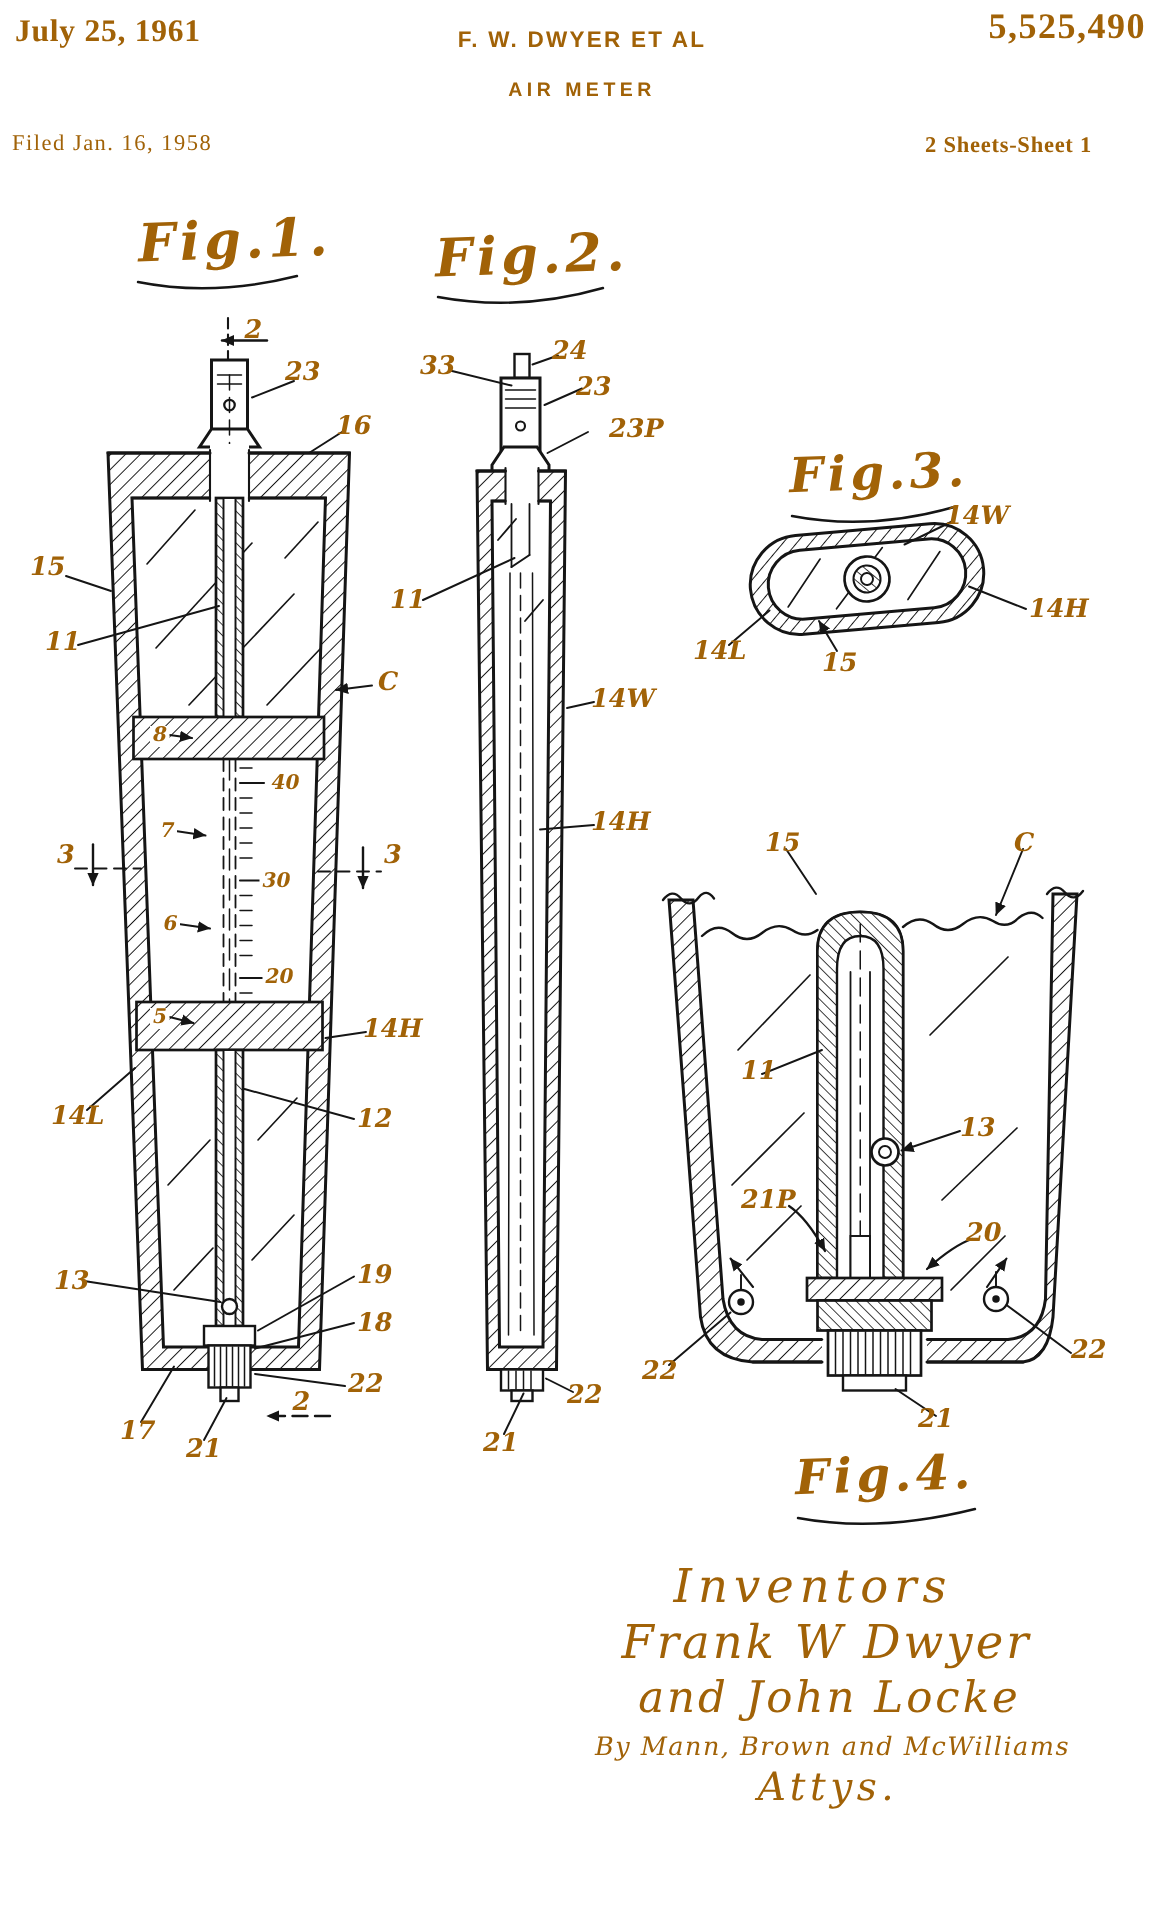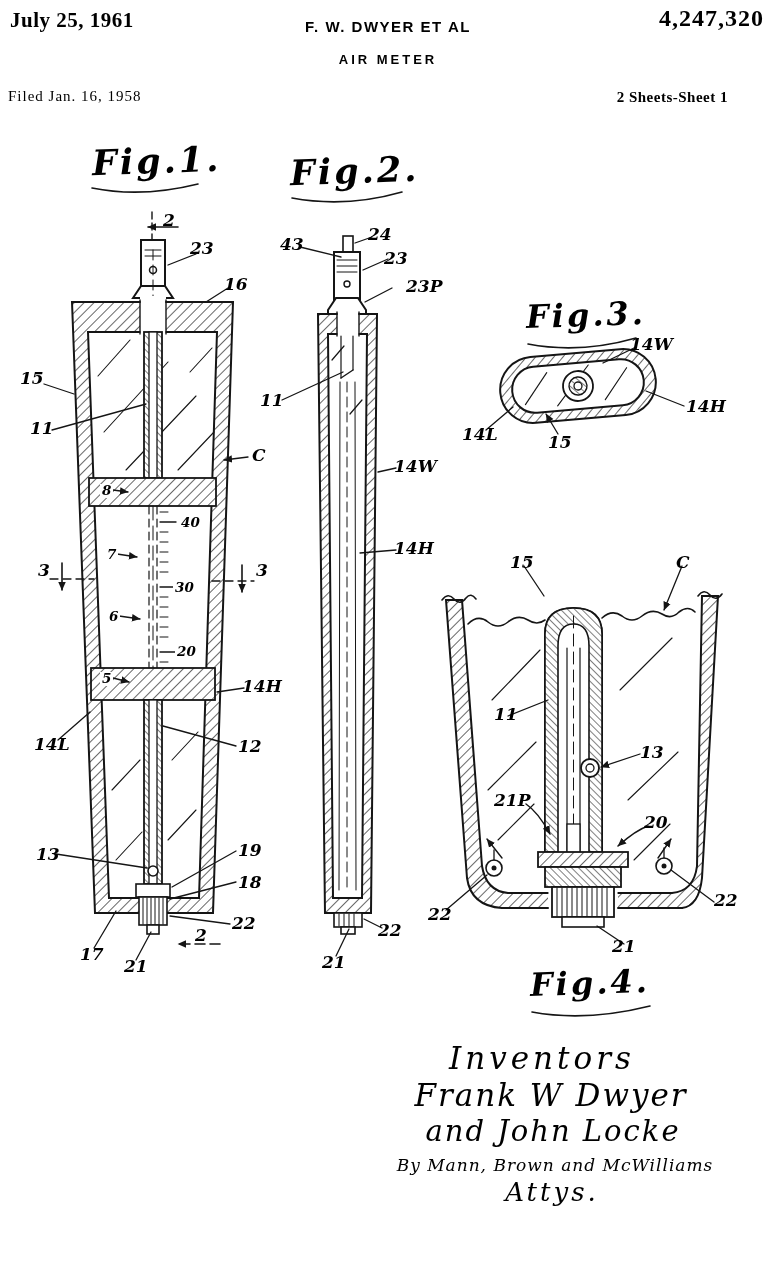--- a/index.html
+++ b/index.html
@@ -1,19 +1,19 @@
 <!DOCTYPE html>
 <html><head>
 <meta charset="utf-8">
 <style>
   * { margin:0; padding:0; box-sizing:border-box; }
   html,body { background:#e8e8e8; }
   .page {
     position:relative; width:776px; height:1280px; margin:0 auto;
-    background:#ffffff; color:#000000; overflow:hidden;
+    background:#ffffff; color:#a16207; overflow:hidden;
     font-family:"Liberation Serif", serif;
   }
   .art { position:absolute; left:0; top:0; }
   .hdr-date { position:absolute; left:10px; top:8px; font-size:21px; font-weight:bold; letter-spacing:.5px; }
   .hdr-num  { position:absolute; right:12px; top:5px; font-size:24px; font-weight:bold; letter-spacing:1px; }
   .hdr-authors { position:absolute; left:0; right:0; top:18px; text-align:center;
     font-family:"Liberation Sans", sans-serif; font-size:15px; font-weight:bold; letter-spacing:1.5px; }
   .hdr-title { position:absolute; left:0; right:0; top:52px; text-align:center;
     font-family:"Liberation Sans", sans-serif; font-size:13px; font-weight:bold; letter-spacing:3px; }
   .hdr-filed { position:absolute; left:8px; top:88px; font-size:15px; letter-spacing:1px; }
@@ -35,21 +35,21 @@
   .sig .l5 { font-size:26px; letter-spacing:3px; margin-top:2px; margin-right:6px; }
 </style>
 </head>
 <body>
 
 <div class="page">
 
   <div class="hdr-date">July 25, 1961</div>
   <div class="hdr-authors">F. W. DWYER ET AL</div>
   <div class="hdr-title">AIR METER</div>
-  <div class="hdr-num">4,247,320</div>
+  <div class="hdr-num">5,525,490</div>
   <div class="hdr-filed">Filed Jan. 16, 1958</div>
   <div class="hdr-sheet">2 Sheets-Sheet 1</div>
 
   <svg class="art" width="776" height="1280" viewBox="0 0 776 1280">
     <defs>
       <pattern id="hatchA" patternUnits="userSpaceOnUse" width="7" height="7" patternTransform="rotate(45)">
         <rect width="7" height="7" fill="#ffffff"></rect>
         <line x1="0" y1="0" x2="0" y2="7" stroke="#161616" stroke-width="1.3"></line>
       </pattern>
       <pattern id="hatchB" patternUnits="userSpaceOnUse" width="5" height="5" patternTransform="rotate(-45)">
@@ -352,21 +352,21 @@
   <span class="ref" style="left:34px;  top:736px;">14L</span>
   <span class="ref" style="left:238px; top:738px;">12</span>
   <span class="ref" style="left:36px;  top:846px;">13</span>
   <span class="ref" style="left:238px; top:842px;">19</span>
   <span class="ref" style="left:238px; top:874px;">18</span>
   <span class="ref" style="left:232px; top:915px;">22</span>
   <span class="ref" style="left:80px;  top:946px;">17</span>
   <span class="ref" style="left:124px; top:958px;">21</span>
   <span class="ref" style="left:195px; top:927px;">2</span>
 
-  <span class="ref" style="left:280px; top:236px;">43</span>
+  <span class="ref" style="left:280px; top:236px;">33</span>
   <span class="ref" style="left:368px; top:226px;">24</span>
   <span class="ref" style="left:384px; top:250px;">23</span>
   <span class="ref" style="left:386px; top:278px;margin-left:20px;">23P</span>
   <span class="ref" style="left:260px; top:392px;">11</span>
   <span class="ref" style="left:394px; top:458px;">14W</span>
   <span class="ref" style="left:394px; top:540px;">14H</span>
   <span class="ref" style="left:378px; top:922px;">22</span>
   <span class="ref" style="left:322px; top:954px;">21</span>
 
   <span class="ref" style="left:630px; top:336px;">14W</span>

